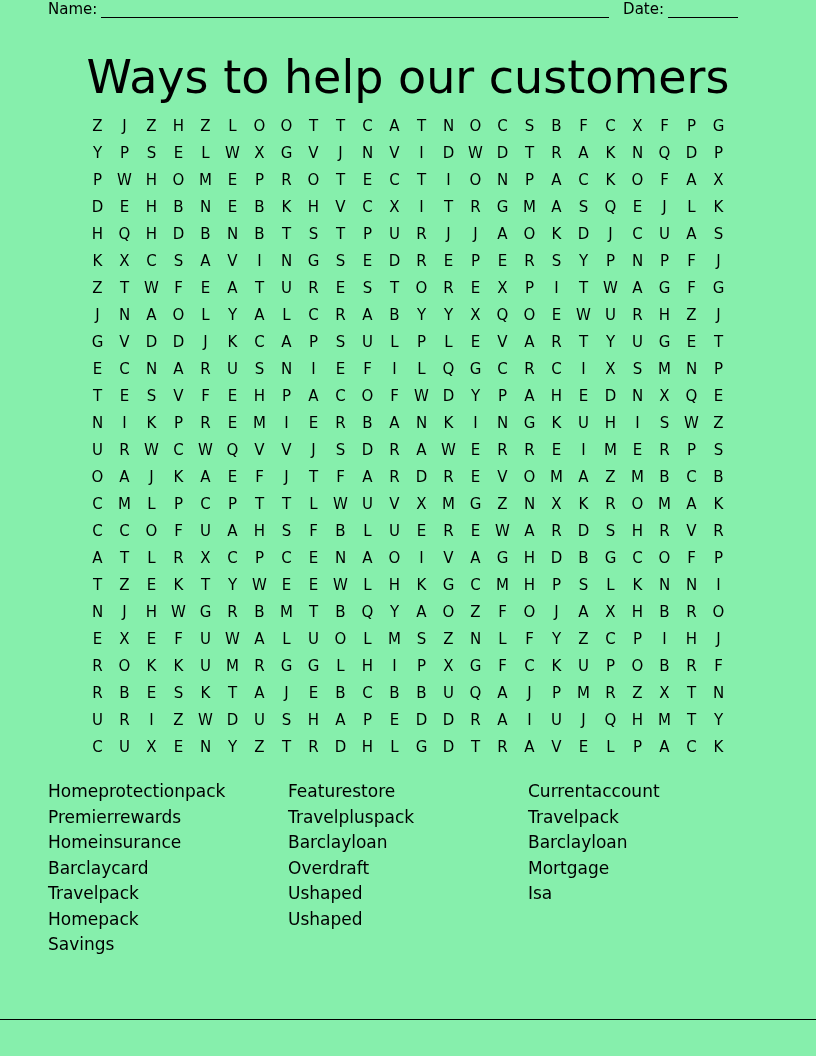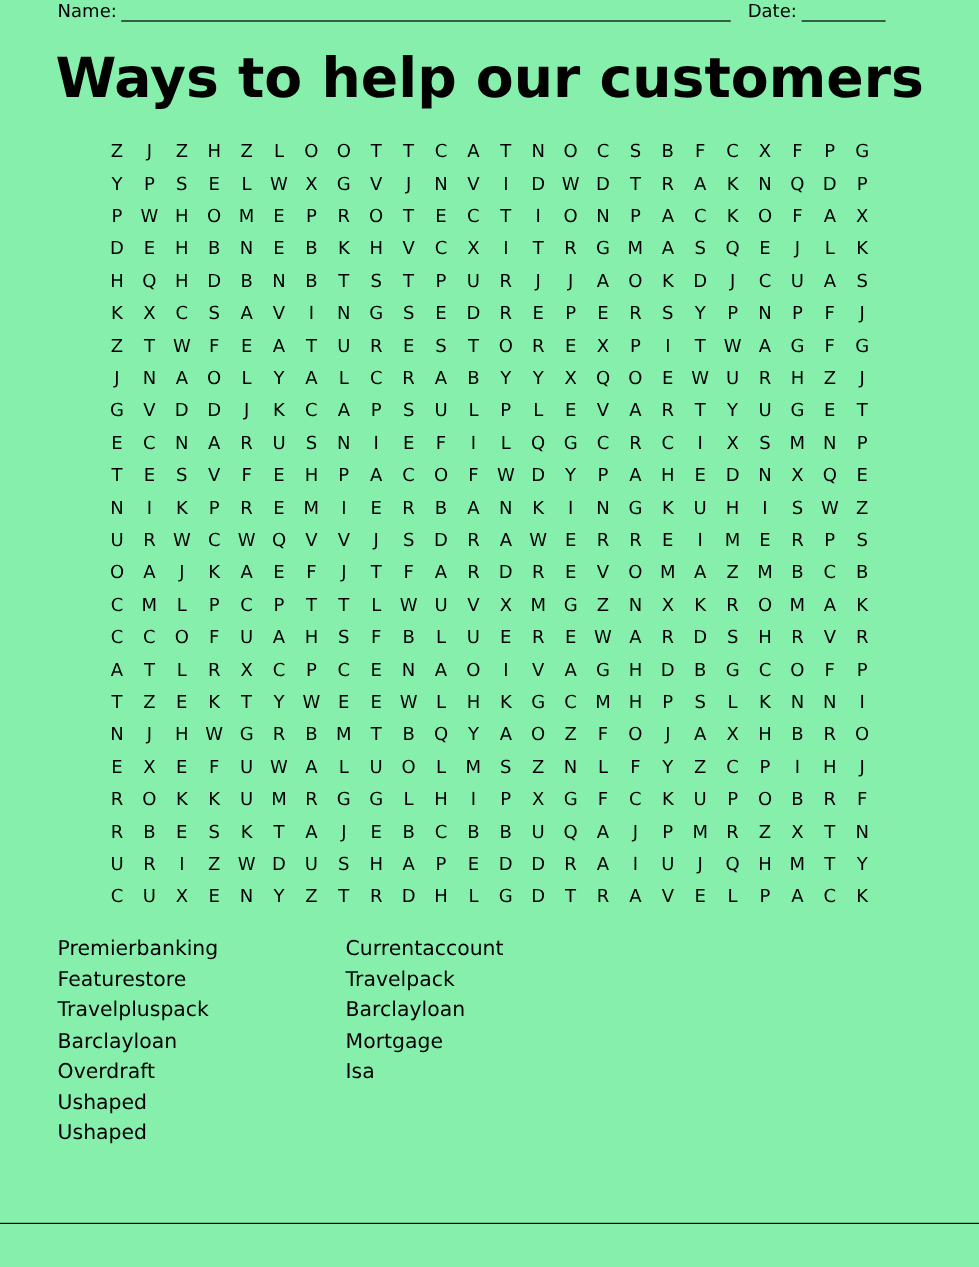--- a/index.html
+++ b/index.html
@@ -48,24 +48,24 @@
   .date-line {
     width: 70px;
   }
 
   
   .title {
     position: absolute;
     top: 34px;
     left: 0;
     right: 0;
-    margin: 4px;
+    margin: 16px;
     text-align: center;
     font-size: 46px;
-    font-weight: 700;
+    font-weight: 400;
     letter-spacing: 0px;
   }
 
   
   .grid {
     position: absolute;
     top: 112px;
     left: 84px;
     width: 648px;
   }
@@ -745,21 +745,29 @@
         <span class="grid-cell">L</span>
         <span class="grid-cell">P</span>
         <span class="grid-cell">A</span>
         <span class="grid-cell">C</span>
         <span class="grid-cell">K</span>
       </div>
     </div>
 
   <div class="words">
     <div class="word-col">
-        <div class="word-item">Premierbanking</div>
+        <div class="word-item">Homeprotectionpack</div>
+        <div class="word-item">Premierrewards</div>
+        <div class="word-item">Homeinsurance</div>
+        <div class="word-item">Barclaycard</div>
+        <div class="word-item">Travelpack</div>
+        <div class="word-item">Homepack</div>
+        <div class="word-item">Savings</div>
+      </div>
+    <div class="word-col">
         <div class="word-item">Featurestore</div>
         <div class="word-item">Travelpluspack</div>
         <div class="word-item">Barclayloan</div>
         <div class="word-item">Overdraft</div>
         <div class="word-item">Ushaped</div>
         <div class="word-item">Ushaped</div>
       </div>
     <div class="word-col">
         <div class="word-item">Currentaccount</div>
         <div class="word-item">Travelpack</div>

